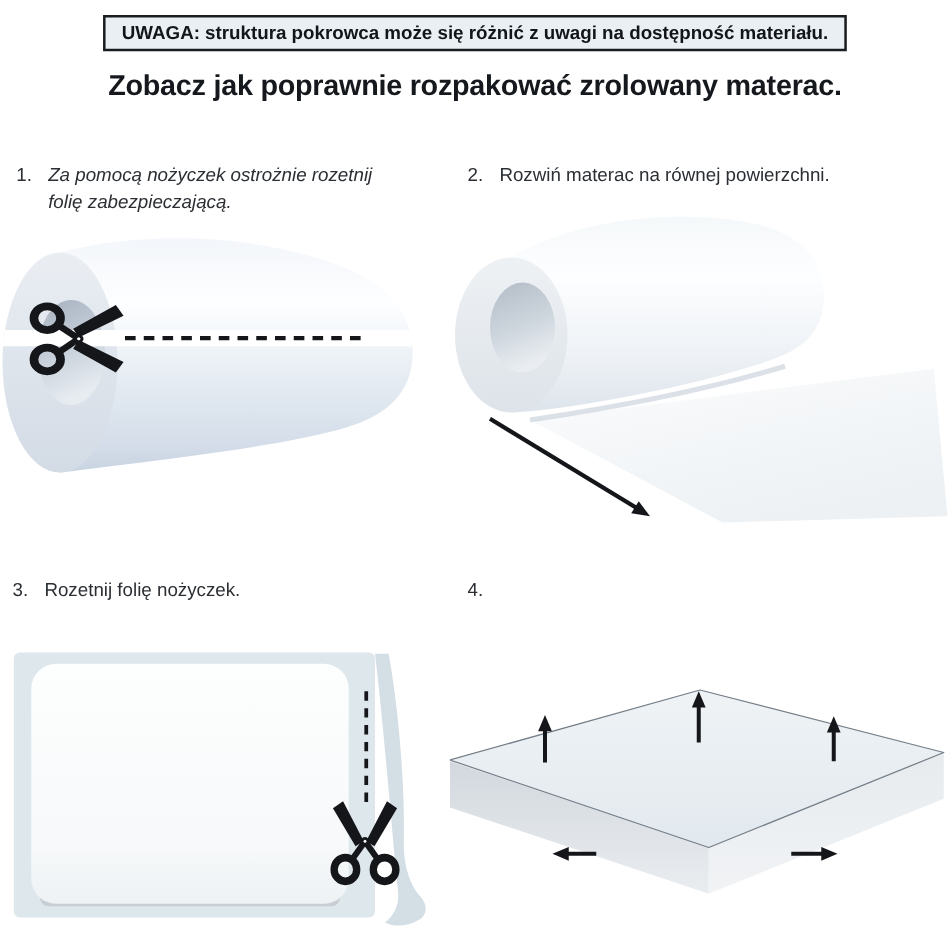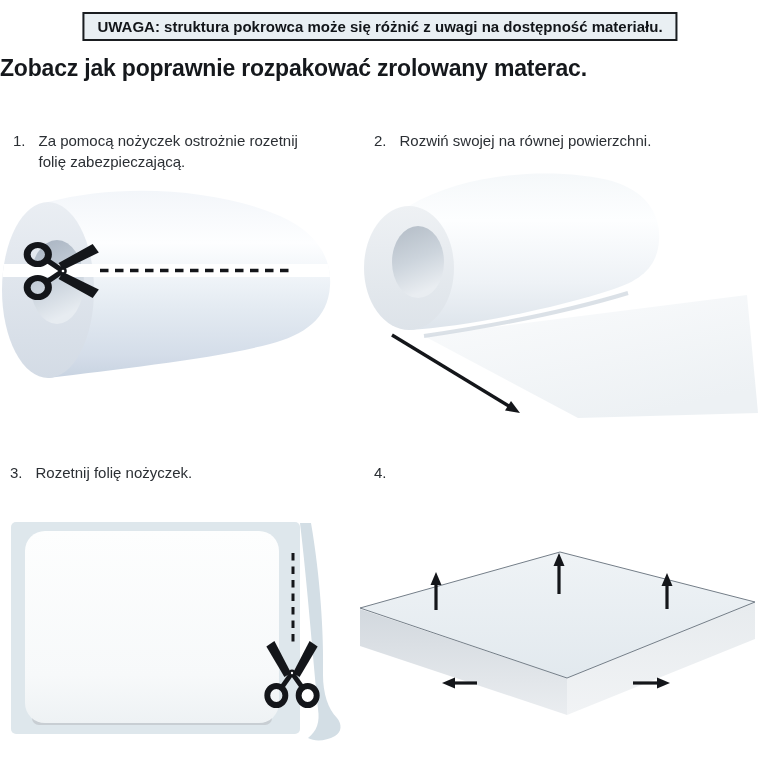--- a/index.html
+++ b/index.html
@@ -7,29 +7,29 @@
     position:relative;width:760px;height:760px;background:#ffffff;overflow:hidden;
     font-family:"Liberation Sans","DejaVu Sans",sans-serif;color:#202428;
   }
   .banner{
     position:absolute;top:12px;left:50%;transform:translateX(-50%);
     background:#e9eff3;border:2px solid #1a1d20;
     padding:4px 13px;font-size:15px;font-weight:700;white-space:nowrap;
     color:#121519;letter-spacing:0;
   }
   .title{
-    position:absolute;top:55px;left:0;width:760px;margin:0;text-align:left;
+    position:absolute;top:55px;left:0;width:760px;margin:0;text-align:center;
     font-size:23px;font-weight:700;color:#15181c;letter-spacing:-0.2px;
   }
   .step-label{
     position:absolute;display:flex;gap:13px;font-size:15px;line-height:1.4;color:#2b2f34;
   }
   .step-label .num{flex:0 0 auto;}
   .step1{left:13px;top:130px;width:340px;}
-  .step1 .txt{max-width:278px;}
+  .step1 .txt{max-width:278px;font-style:italic;}
   .step2{left:374px;top:130px;width:380px;}
   .step3{left:10px;top:462px;width:340px;}
   .step4{left:374px;top:462px;width:386px;}
   .illus{position:absolute;display:block;}
   .i1{left:0;top:185px;}
   .i2{left:362px;top:168px;}
   .i3{left:8px;top:515px;}
   .i4{left:360px;top:508px;}
 </style>
 </head>
@@ -55,21 +55,21 @@
   <div class="banner">UWAGA: struktura pokrowca może się różnić z uwagi na dostępność materiału.</div>
 
   <h1 class="title">Zobacz jak poprawnie rozpakować zrolowany materac.</h1>
 
   <div class="step-label step1">
     <span class="num">1.</span>
     <span class="txt">Za pomocą nożyczek ostrożnie rozetnij folię zabezpieczającą.</span>
   </div>
   <div class="step-label step2">
     <span class="num">2.</span>
-    <span class="txt">Rozwiń swojej na równej powierzchni.</span>
+    <span class="txt">Rozwiń materac na równej powierzchni.</span>
   </div>
   <div class="step-label step3">
     <span class="num">3.</span>
     <span class="txt">Rozetnij folię nożyczek.</span>
   </div>
   <div class="step-label step4">
     <span class="num">4.</span>
   </div>
 
   <svg class="illus i1" width="334" height="225" viewBox="0 0 334 225">

